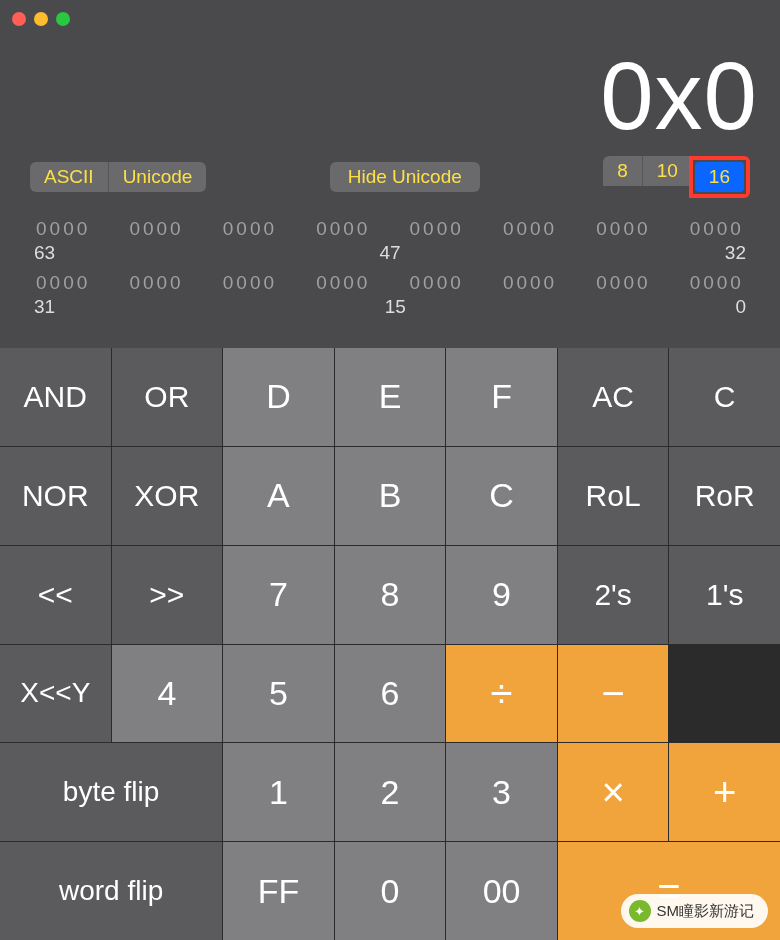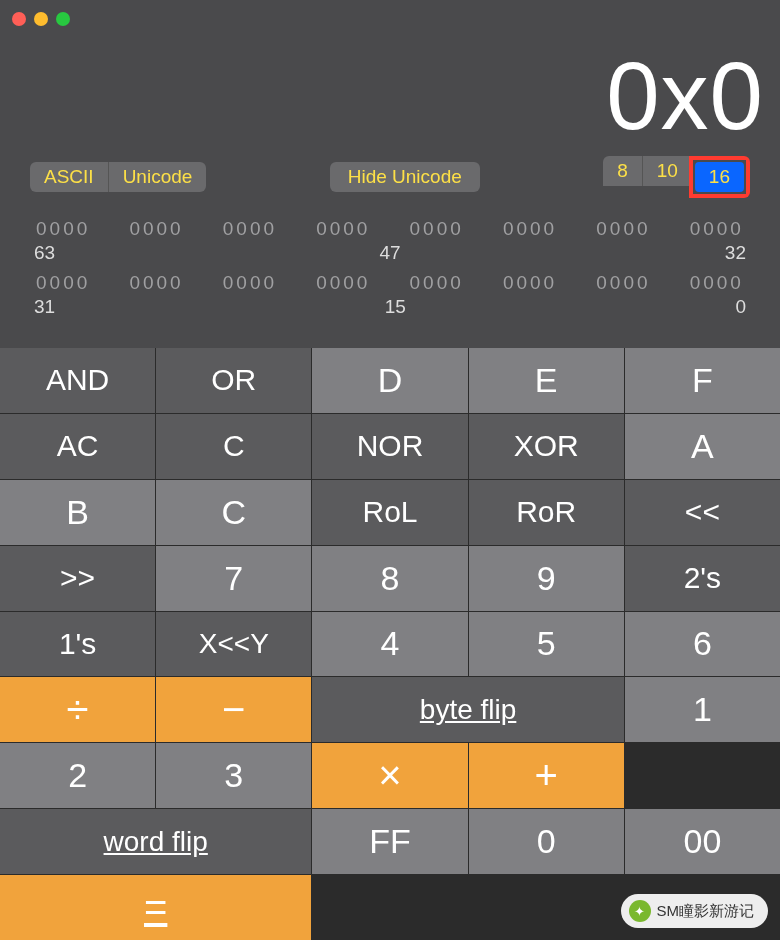--- a/index.html
+++ b/index.html
@@ -10,21 +10,21 @@
   background: linear-gradient(to bottom, #4a4a4c 0%, #4a4a4c 40%, #444446 100%);
   display: flex; flex-direction: column;
 }
 
 .titlebar { height: 38px; display: flex; align-items: center; padding-left: 12px; gap: 8px; }
 .tl-dot { width: 14px; height: 14px; border-radius: 50%; }
 .tl-close { background: #ff5f57; }
 .tl-min { background: #febc2e; }
 .tl-max { background: #28c840; }
 
-.display-area { height: 116px; display: flex; align-items: center; justify-content: flex-end; padding-right: 16px; }
+.display-area { height: 116px; display: flex; align-items: center; justify-content: flex-end; padding-right: 22px; }
 .display-value { color: #fff; font-size: 96px; font-weight: 200; letter-spacing: 1px; }
 
 .controls-row {
   height: 46px; display: flex; align-items: center; padding: 0 30px;
   justify-content: space-between;
 }
 .seg { display: inline-flex; border-radius: 6px; overflow: hidden; }
 .seg button {
   background: #6a6a6c; border: none; color: #fde047; font-size: 19px;
   height: 30px; padding: 0 14px; cursor: pointer;
@@ -33,30 +33,30 @@
 .seg button:last-child { border-right: none; }
 .seg button.active { background: #0a66ff; }
 .seg-single button { padding: 0 18px; }
 .highlight-box { border: 4px solid #ff3b30; padding: 2px; border-radius: 0; margin-left: -4px; }
 
 .binary-area { padding: 18px 30px 22px 30px; color: #a0a0a2; font-family: "Menlo", monospace; font-size: 19px; }
 .bin-row { display: flex; justify-content: space-between; letter-spacing: 3px; margin-bottom: 2px; white-space: nowrap; }
 .bin-group { display: inline-block; margin: 0 6px; }
 .bin-labels { display: flex; justify-content: space-between; color: #ddd; font-size: 19px; padding: 0 4px 8px 4px; font-family: -apple-system, Arial; letter-spacing: 0; }
 
-.keypad { flex: 1; display: grid; grid-template-columns: repeat(5, 1fr); grid-auto-rows: 1fr; gap: 1px; background: #2b2b2b; }
+.keypad { flex: 1; display: grid; grid-template-columns: repeat(7, 1fr); grid-auto-rows: 1fr; gap: 1px; background: #2b2b2b; }
 .key {
   border: none; font-size: 30px; color: #fff; cursor: pointer;
   display: flex; align-items: center; justify-content: center;
   background: #6e6e70;
 }
 .key.dark { background: #5b5b5d; }
 .key.mid { background: #808083; font-size: 34px; }
 .key.orange { background: #f1a33c; font-size: 40px; }
-.key.span2 { grid-column: span 2; text-decoration: underline; }
+.key.span2 { grid-column: span 2; }
 .key.small { font-size: 28px; }
 
 .watermark {
   position: absolute; right: 12px; bottom: 12px;
   background: rgba(255,255,255,0.92); color: #333;
   border-radius: 18px; padding: 6px 14px 6px 8px;
   display: flex; align-items: center; gap: 6px; font-size: 15px;
 }
 .wm-ico { width: 22px; height: 22px; border-radius: 50%; background: #7ab82e; display:flex; align-items:center; justify-content:center; font-size:13px; color:#fff;}
 .wrap-rel { position: relative; width: 780px; height: 940px; }

